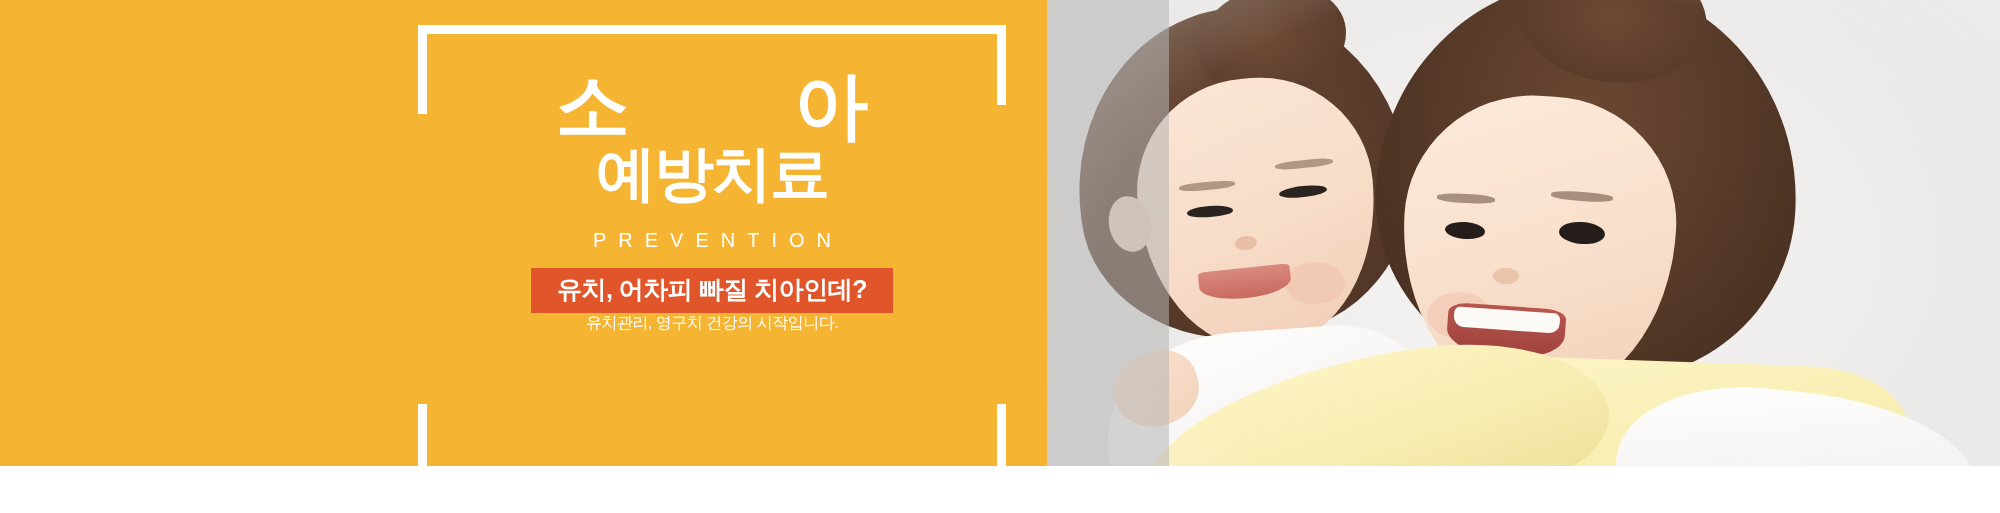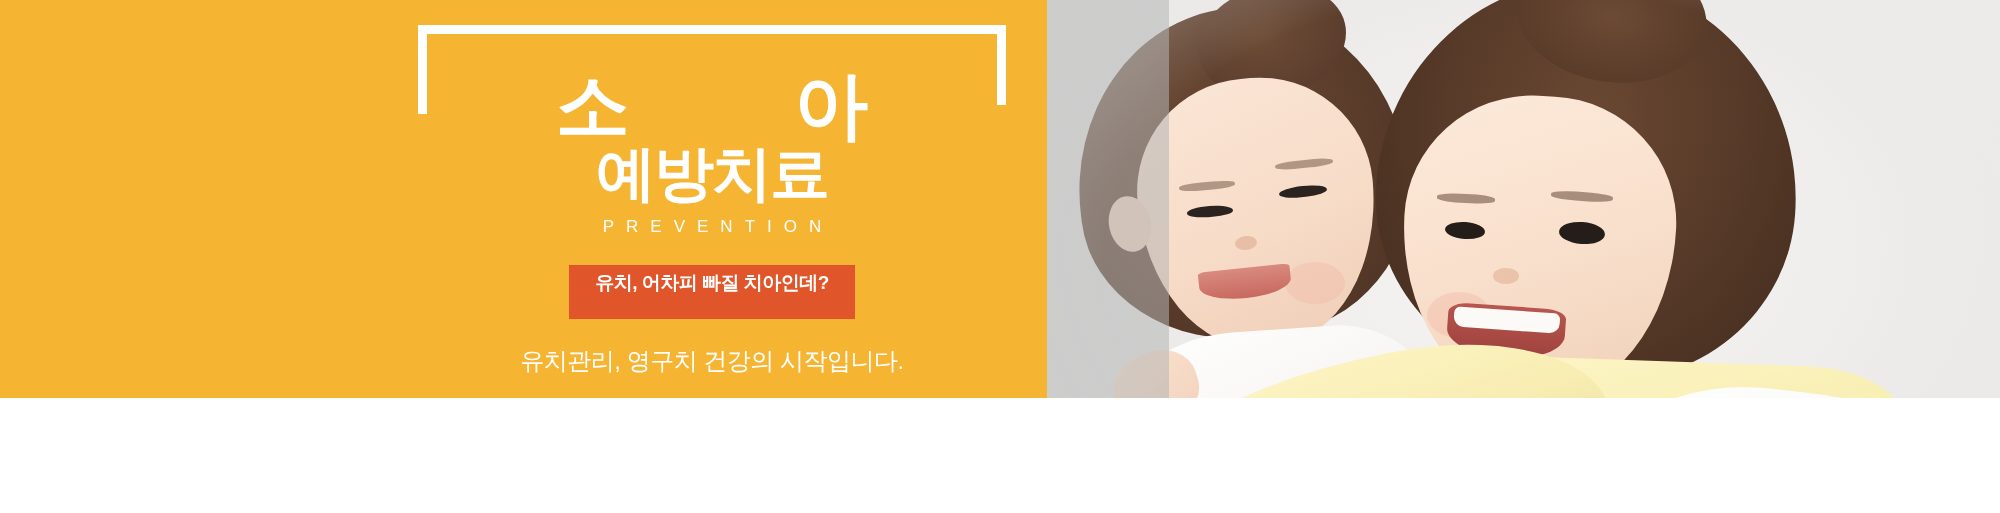--- a/index.html
+++ b/index.html
@@ -7,21 +7,21 @@
     padding: 0;
     background: #ffffff;
   }
   body {
     font-family: "Liberation Sans", sans-serif;
   }
 
   .banner {
     position: relative;
     width: 2000px;
-    height: 398px;
+    height: 466px;
     overflow: hidden;
     background: #0369a1;
   }
 
   
   .orange-panel {
     position: absolute;
     left: 0;
     top: 0;
     width: 1047px;
@@ -118,46 +118,45 @@
   }
   .headline-line2 {
     font-size: 60px;
     font-weight: 900;
     display: block;
     letter-spacing: -2px;
     margin-top: 2px;
   }
 
   .eyebrow {
-    margin-top: 14px;
-    font-size: 17px;
+    margin-top: 26px;
+    font-size: 20px;
     font-weight: 400;
     letter-spacing: 12px;
     text-indent: 12px;
     color: #ffffff;
     text-align: left;
   }
 
   .badge {
-    margin-top: 28px;
+    margin-top: 16px;
     background: #e0552a;
     color: #ffffff;
-    font-size: 19px;
+    font-size: 25px;
     font-weight: 700;
-    padding: 7px 26px 25px 26px;
+    padding: 7px 26px 9px 26px;
     line-height: 1.15;
     letter-spacing: -0.5px;
     white-space: nowrap;
     border: 0;
     display: inline-block;
   }
 
   .subtitle {
-    margin-top: 26px;
-    font-size: 24px;
+    font-size: 16px;
     font-weight: 400;
     color: #ffffff;
     letter-spacing: -0.5px;
     white-space: nowrap;
   }
 
   
   .photo-area {
     position: absolute;
     left: 1047px;

